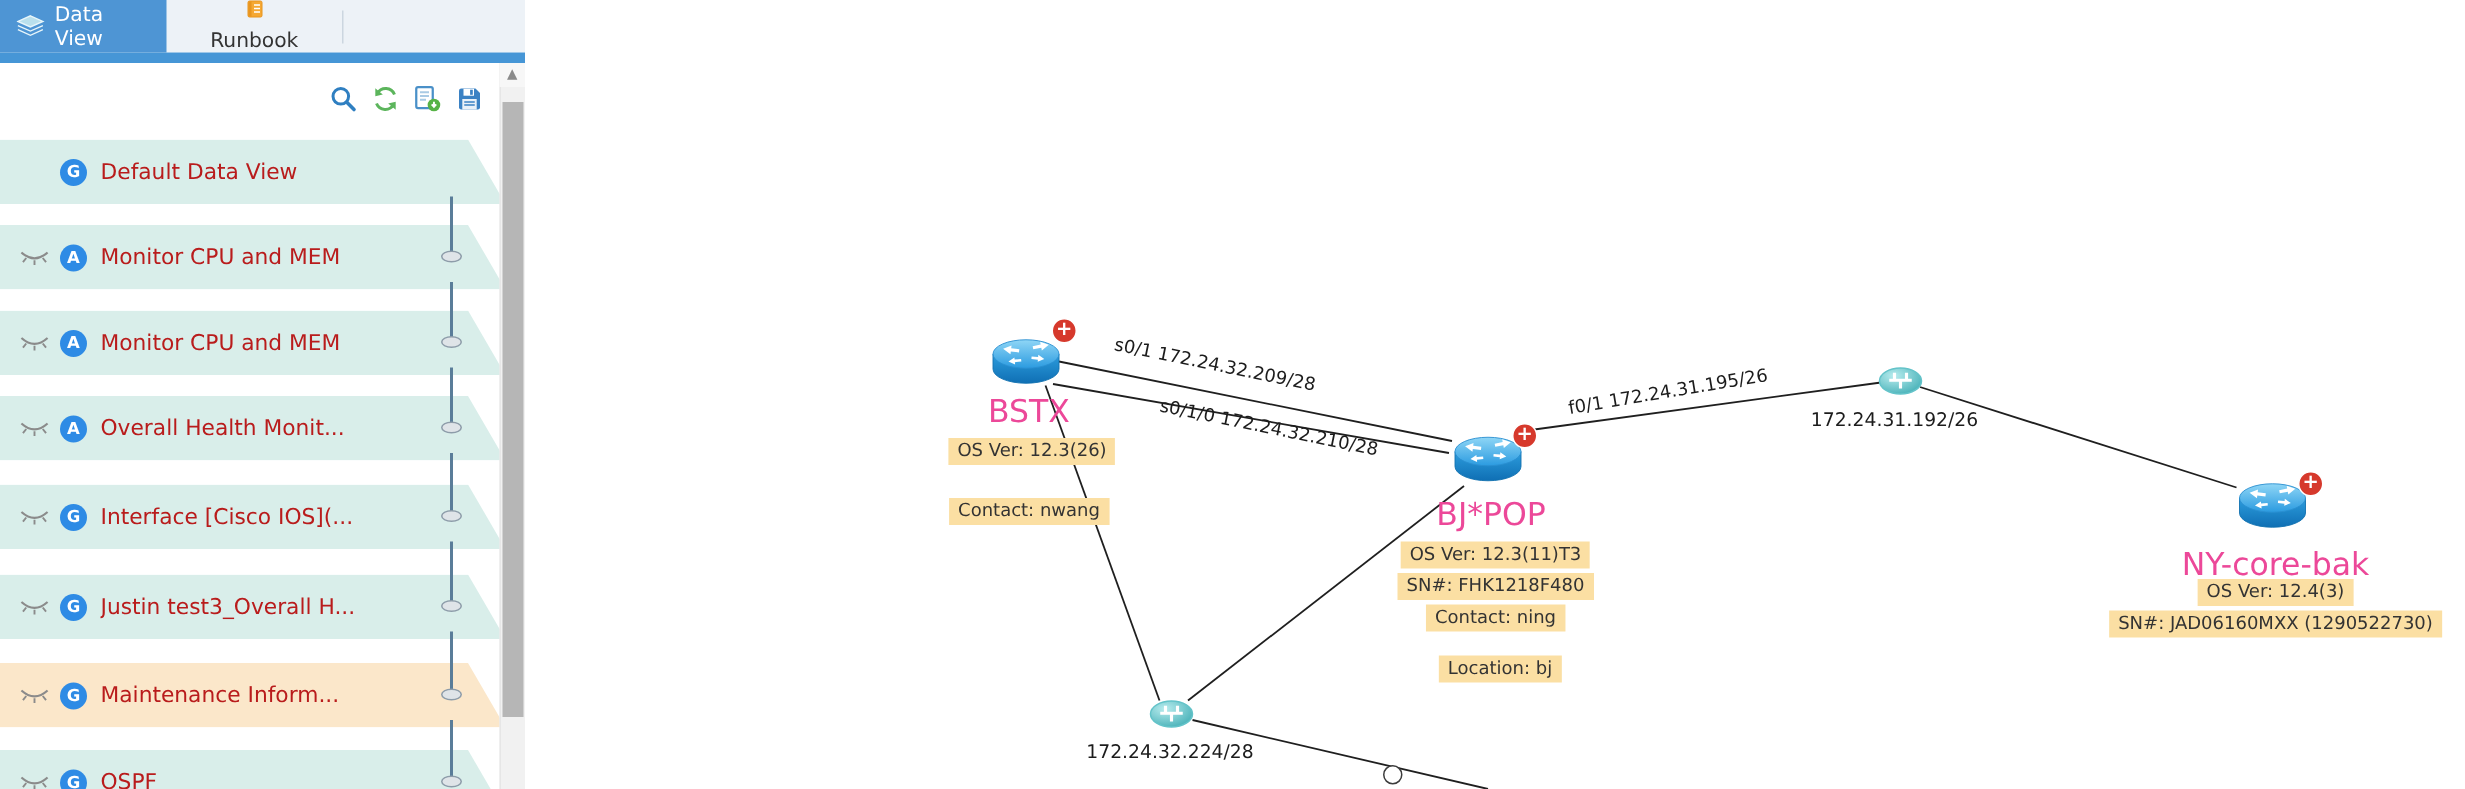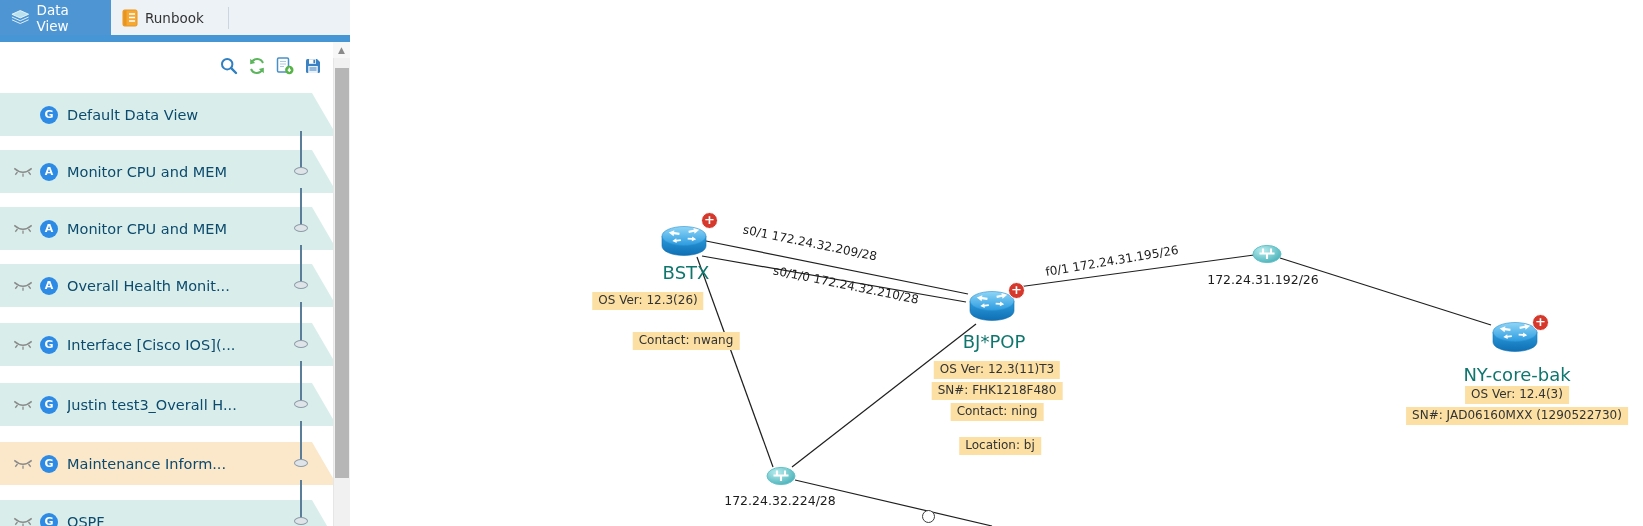--- a/index.html
+++ b/index.html
@@ -10,21 +10,21 @@
   #edges{position:absolute;left:0;top:0;z-index:1;}
   #edges line{stroke:#1f1f1f;stroke-width:1.2;}
   .linklabel{position:absolute;z-index:2;font-size:12px;color:#1c1c1c;white-space:nowrap;}
   .seglabel{position:absolute;z-index:2;font-size:12.5px;color:#1c1c1c;white-space:nowrap;transform:translateX(-50%);}
   .router{position:absolute;width:52px;height:42px;z-index:3;}
   .lannode{position:absolute;width:30px;height:20px;z-index:3;}
   .alert{position:absolute;width:17px;height:17px;z-index:4;background:#d6392c;border:1.5px solid #fff;
          border-radius:50%;box-sizing:border-box;color:#fff;}
   .alert::before{content:"+";position:absolute;left:0;right:0;top:-2px;text-align:center;
                  font-size:13px;font-weight:bold;line-height:17px;}
-  .dev-name{position:absolute;z-index:4;font-size:18px;color:#0f766e;white-space:nowrap;transform:translateX(-50%);}
+  .dev-name{position:absolute;z-index:4;font-size:21px;color:#ec4899;white-space:nowrap;transform:translateX(-50%);}
   .info{position:absolute;z-index:4;background:#fbdfa3;color:#333;font-size:12px;line-height:1.25;
         padding:1px 6px 2px;white-space:nowrap;transform:translateX(-50%);}
   .mystery-circle{position:absolute;left:922px;top:510px;width:13px;height:13px;border:1.4px solid #3c3c3c;
         border-radius:50%;background:#fff;z-index:1;box-sizing:border-box;}
 
   
   #panel{position:absolute;left:0;top:0;width:292px;height:526px;z-index:10;background:#fff;}
   #tabbar{position:absolute;left:0;top:0;width:350px;height:35px;background:#edf2f7;display:flex;align-items:stretch;}
   .tab{display:flex;align-items:center;gap:7px;padding:0 11px;font-size:13.5px;color:#333;cursor:pointer;box-sizing:border-box;}
   .tab.active{background:#4e95d4;color:#fff;}
@@ -39,21 +39,21 @@
   #ptools .ticon{width:18px;height:18px;cursor:pointer;}
 
   .sitem{position:absolute;left:0;width:337px;height:43px;background:#d9eeea;
          clip-path:polygon(0 0,calc(100% - 25px) 0,100% 100%,0 100%);
          display:flex;align-items:center;cursor:pointer;}
   .sitem.orange{background:#fbe7ca;}
   .eye{width:22px;height:12px;margin-left:12px;flex:0 0 auto;}
   .eye.hidden{visibility:hidden;}
   .gb{width:18px;height:18px;margin-left:6px;border-radius:50%;background:#2e8be5;color:#fff;
       font-size:11px;font-weight:bold;text-align:center;line-height:18px;flex:0 0 auto;}
-  .slabel{margin-left:9px;font-size:14.5px;color:#0c4a6e;white-space:nowrap;overflow:hidden;}
+  .slabel{margin-left:9px;font-size:14.5px;color:#b91c1c;white-space:nowrap;overflow:hidden;}
 
   .pinline{position:absolute;left:300px;width:2.2px;background:#5a7d99;z-index:11;}
   .pinhead{position:absolute;left:294px;width:14px;height:8px;border-radius:50%;
            background:#dfe4e8;border:1.5px solid #8d9ca9;box-sizing:border-box;z-index:11;}
 
   #sbtrack{position:absolute;left:333px;top:42px;width:17px;height:484px;background:#f1f1f1;
            border-left:1px solid #e6e6e6;box-sizing:border-box;}
   #sbup{position:absolute;left:333px;top:42px;width:17px;height:16px;background:#f7f7f7;
         color:#8a8a8a;font-size:9px;text-align:center;line-height:16px;cursor:pointer;}
   #sbthumb{position:absolute;left:335px;top:68px;width:14px;height:410px;background:#b6b6b6;cursor:pointer;}
@@ -116,21 +116,21 @@
   <svg class="lannode" style="left:766px;top:466px;" viewBox="0 0 30 20">
     <use href="#sym-lan"></use>
   </svg>
   <div class="seglabel" style="left:780px;top:493px;">172.24.32.224/28</div>
 
   <svg class="router" style="left:658px;top:220px;" viewBox="0 0 52 42">
     <use href="#sym-router"></use>
   </svg>
   <span class="alert" style="left:701px;top:212px;"></span>
   <div class="dev-name" style="left:686px;top:262px;">BSTX</div>
-  <div class="info" style="left:648px;top:292px;text-align:center;">OS Ver: 12.3(26)</div>
+  <div class="info" style="left:688px;top:292px;text-align:center;">OS Ver: 12.3(26)</div>
   <div class="info" style="left:686px;top:332px;">Contact: nwang</div>
 
   <svg class="router" style="left:966px;top:285px;" viewBox="0 0 52 42">
     <use href="#sym-router"></use>
   </svg>
   <span class="alert" style="left:1008px;top:282px;"></span>
   <div class="dev-name" style="left:994px;top:331px;">BJ*POP</div>
   <div class="info" style="left:997px;top:361px;">OS Ver: 12.3(11)T3</div>
   <div class="info" style="left:997px;top:382px;">SN#: FHK1218F480</div>
   <div class="info" style="left:997px;top:403px;">Contact: ning</div>
@@ -152,21 +152,21 @@
       <div class="tab active" style="width:111px;">
         <svg width="20" height="17" viewBox="0 0 20 17">
           <g stroke="#e8f6fa" stroke-width="1" fill="#bfe4ee" fill-opacity="0.95">
             <path d="M10 1 L19 5 L10 9 L1 5 Z"></path>
             <path d="M1 8 L10 12 L19 8" fill="none"></path>
             <path d="M1 11 L10 15 L19 11" fill="none"></path>
           </g>
         </svg>
         <span>Data View</span>
       </div>
-      <div class="tab" style="width:117px;">
+      <div class="tab" style="width:117px;flex-direction:column;">
         <svg width="16" height="18" viewBox="0 0 16 18">
           <rect x="1" y="1" width="14" height="16" rx="1.5" fill="#f5a833" stroke="#e8951f"></rect>
           <rect x="1.5" y="1.5" width="3" height="15" fill="#e8951f"></rect>
           <path d="M7 5 h6 M7 8.5 h6 M7 12 h6" stroke="#fff" stroke-width="1.6"></path>
         </svg>
         <span>Runbook</span>
       </div>
       <div class="tabsep"></div>
     </div>
     <div id="tabstrip"></div>

